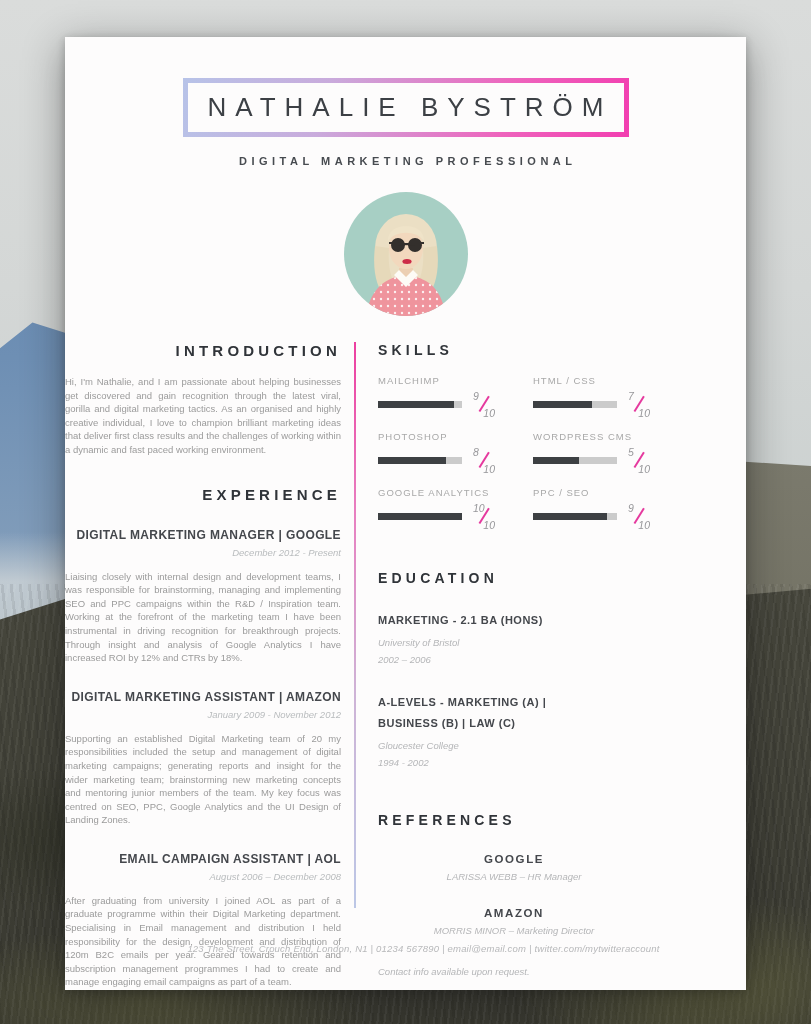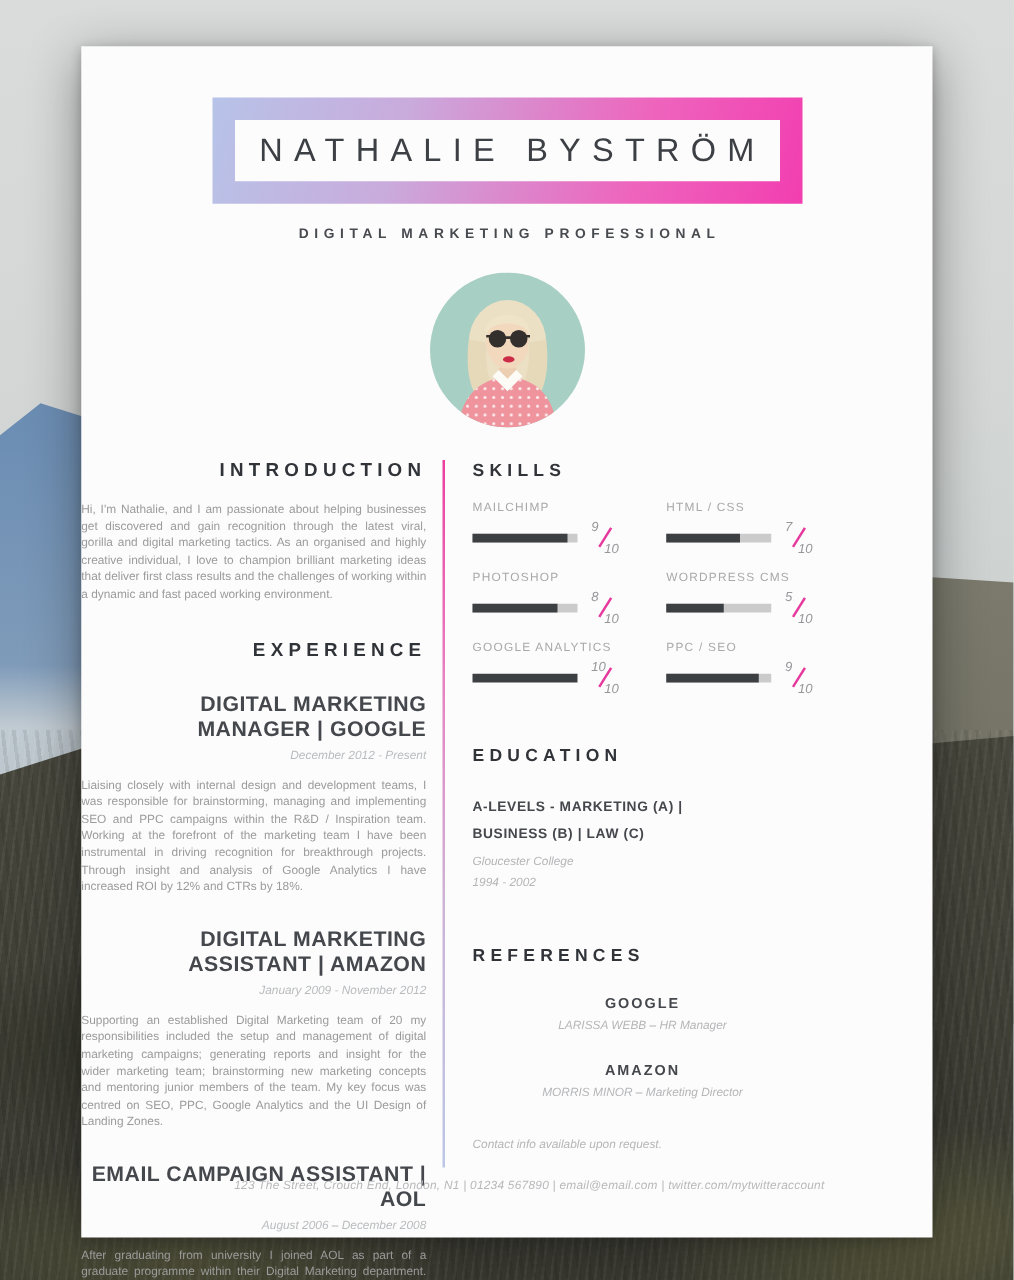--- a/index.html
+++ b/index.html
@@ -27,41 +27,41 @@
     background:
       radial-gradient(ellipse 30% 25% at 12% 58%,rgba(40,42,30,.55),transparent 70%),
       radial-gradient(ellipse 35% 30% at 88% 92%,rgba(128,128,74,.45),transparent 70%),
       radial-gradient(ellipse 40% 25% at 18% 95%,rgba(118,118,70,.4),transparent 70%),
       repeating-linear-gradient(97deg,rgba(255,255,255,.05) 0 2px,transparent 2px 7px),
       repeating-linear-gradient(83deg,rgba(0,0,0,.08) 0 3px,transparent 3px 9px);}
   
   .paper{position:absolute;left:65px;top:37px;width:681px;height:953px;
     background:#fdfcfc;box-shadow:0 10px 38px rgba(25,25,25,.45),0 2px 8px rgba(25,25,25,.25);}
   
-  .name-box{width:436px;margin:41px auto 0;padding:18px;
+  .name-box{width:436px;margin:41px auto 0;padding:5px;
     background:linear-gradient(105deg,#b7c3e8 0%,#c9abdc 32%,#ee64bd 72%,#f23eb0 100%);}
   .name-box-inner{background:#fdfcfc;height:49px;display:flex;align-items:center;justify-content:center;}
   .name{font-size:26px;font-weight:500;letter-spacing:9px;color:#3c4045;white-space:nowrap;text-indent:9px;}
   .subtitle{margin-top:18px;text-align:center;font-size:11px;font-weight:700;
     letter-spacing:4.5px;color:#474b50;text-indent:4.5px;}
   .photo-wrap{margin-top:25px;display:flex;justify-content:center;}
   
   .columns{display:flex;margin-top:26px;}
   .col-left{width:276px;}
   .divider{width:2px;height:566px;margin-left:13px;flex:none;
     background:linear-gradient(180deg,#ec3fa0 0%,#e87fc0 30%,#ceb3d6 62%,#bcc7e6 100%);}
   .col-right{margin-left:22px;width:272px;}
   h2{margin:0;font-size:15px;font-weight:700;color:#303439;letter-spacing:4.2px;}
   .col-left h2{text-align:right;}
   .col-right h2{font-size:14px;}
   .body-text{font-size:9.5px;line-height:13.6px;color:#9b9b9b;text-align:justify;margin:0;}
   .intro-text{margin-top:16px;}
   .h-experience{margin-top:29px;}
   .job{margin-top:25px;}
-  .job-title{font-size:17px;font-weight:700;color:#44474c;letter-spacing:.4px;text-align:right;}
+  .job-title{font-size:12px;font-weight:700;color:#44474c;letter-spacing:.4px;text-align:right;}
   .job-dates{margin-top:5px;font-size:9.5px;font-style:italic;color:#b9bcbe;text-align:right;}
   .job-desc{margin-top:12px;}
   
   .skills-grid{margin-top:17px;display:grid;grid-template-columns:1fr 1fr;column-gap:38px;row-gap:13px;}
   .skill-label{font-size:9.5px;letter-spacing:1px;color:#a8a8a8;}
   .skill-row{display:flex;align-items:center;margin-top:5px;}
   .bar{flex:1;height:7px;background:#cbcbcb;margin-right:9px;}
   .bar-fill{height:100%;background:#3d4043;}
   .frac{position:relative;width:24px;height:27px;flex:none;font-size:10.5px;font-style:italic;color:#97979a;}
   .frac .num{position:absolute;top:-1px;left:2px;}
@@ -245,20 +245,25 @@
                 <span class="num">9</span>
                 <span class="slash"></span>
                 <span class="den">10</span>
               </div>
           </div>
         </div>
       </div>
 
       <h2 class="h-education">EDUCATION</h2>
 
+      <div class="edu-entry">
+        <div class="edu-title">MARKETING - 2.1 BA (HONS)</div>
+        <div class="muted-line">University of Bristol</div>
+        <div class="muted-line">2002 – 2006</div>
+      </div>
 
       <div class="edu-entry">
         <div class="edu-title">A-LEVELS - MARKETING (A) | BUSINESS (B) | LAW (C)</div>
         <div class="muted-line">Gloucester College</div>
         <div class="muted-line">1994 - 2002</div>
       </div>
 
       <h2 class="h-references">REFERENCES</h2>
 
       <div class="ref-entry">

